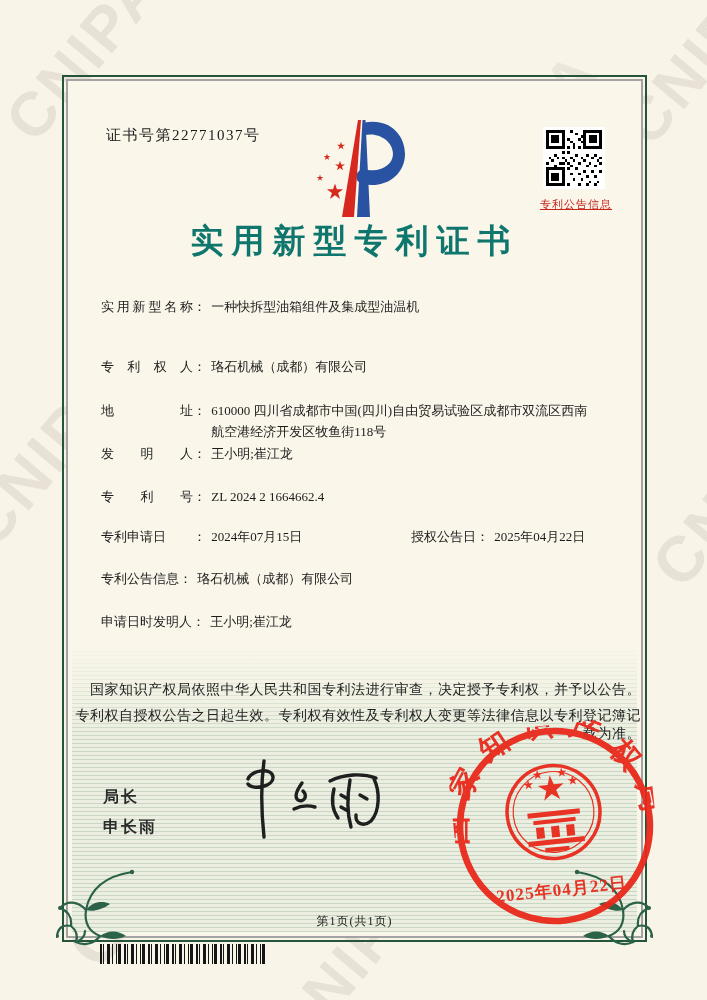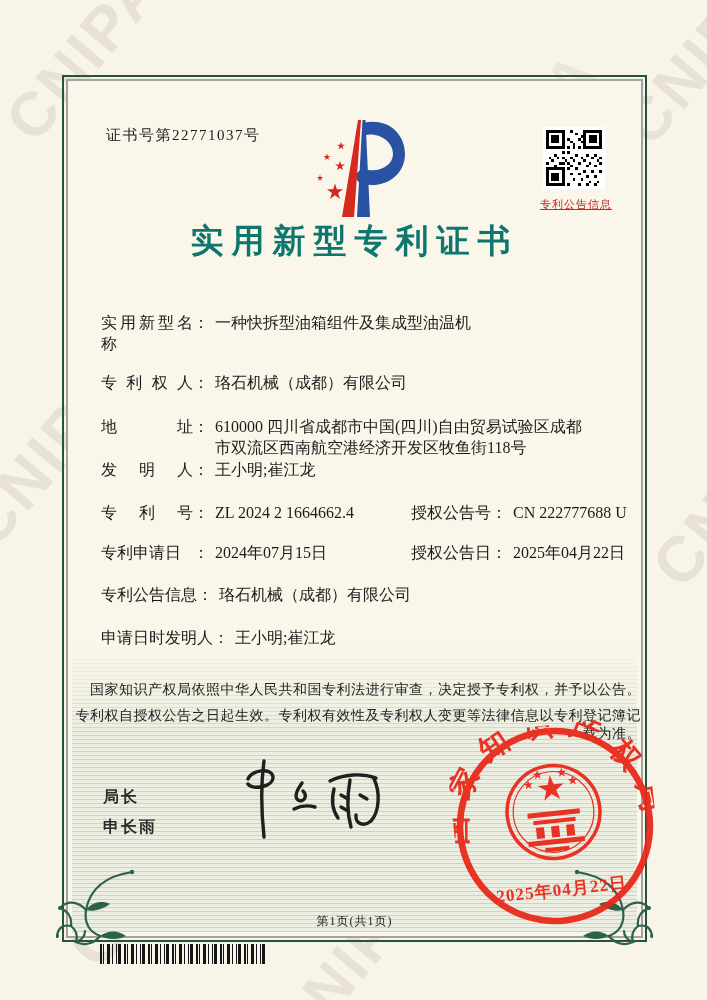--- a/index.html
+++ b/index.html
@@ -32,21 +32,21 @@
   }
   .cert-no{position:absolute;left:38px;top:45px;font-size:15px;letter-spacing:1.5px;}
   .logo{position:absolute;left:243px;top:36px;width:100px;height:104px;}
   .qr-wrap{position:absolute;left:472px;top:46px;width:68px;text-align:center;}
   .qr-box{width:62px;height:62px;background:#fff;padding:3px;margin:0 auto;box-sizing:border-box;}
   .qr-caption{margin-top:8px;font-size:11px;color:#c4261d;letter-spacing:1px;white-space:nowrap;text-decoration:underline;}
   .title{
     position:absolute;left:0;right:0;top:138px;text-align:center;
     font-size:33px;font-weight:700;letter-spacing:8px;color:#0f766e;
   }
-  .row{position:absolute;left:33px;right:32px;font-size:16px;line-height:21px;margin-top:16px;}
+  .row{position:absolute;left:33px;right:32px;font-size:13px;line-height:21px;}
   .lbl{
     display:inline-block;width:92px;text-align:justify;text-align-last:justify;
     vertical-align:top;
   }
   .lbl-wide{display:inline-block;vertical-align:top;}
   .colon{display:inline-block;vertical-align:top;margin-right:2px;}
   .val{display:inline-block;vertical-align:top;}
   .val-wrap{width:382px;}
   .col-right{position:absolute;left:310px;top:0;white-space:nowrap;}
   .body-line{
@@ -150,24 +150,20 @@
     </div>
 
     <div class="row" style="top:362px">
       <span class="lbl">发明人</span><span class="colon">：</span>
       <span class="val">王小明;崔江龙</span>
     </div>
 
     <div class="row" style="top:405px">
       <span class="lbl">专利号</span><span class="colon">：</span>
       <span class="val">ZL 2024 2 1664662.4</span>
-      <span class="col-right">
-        <span class="lbl-wide">授权公告号</span><span class="colon">：</span>
-        <span class="val">CN 222777688 U</span>
-      </span>
     </div>
 
     <div class="row" style="top:445px">
       <span class="lbl-wide" style="width:92px">专利申请日</span><span class="colon">：</span>
       <span class="val">2024年07月15日</span>
       <span class="col-right">
         <span class="lbl-wide">授权公告日</span><span class="colon">：</span>
         <span class="val">2025年04月22日</span>
       </span>
     </div>

